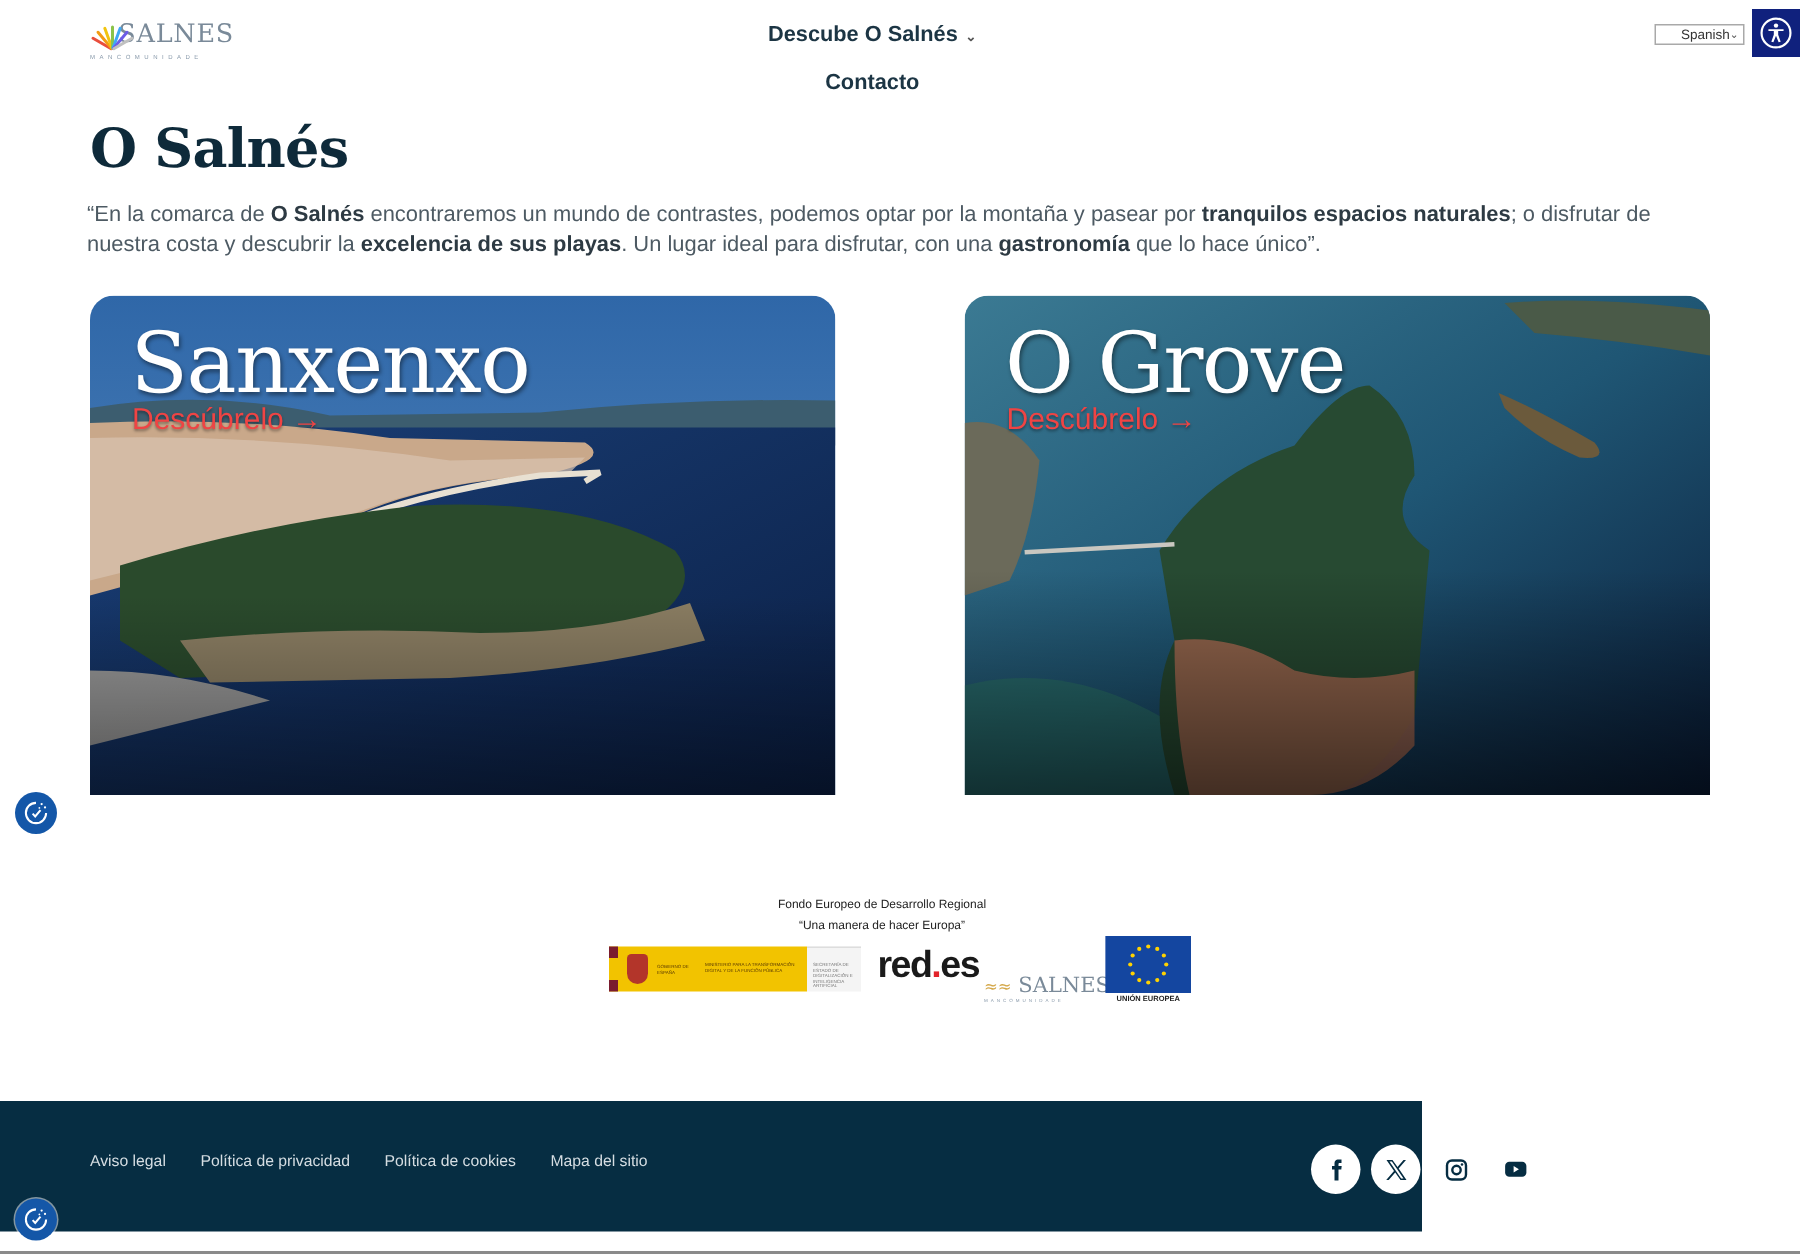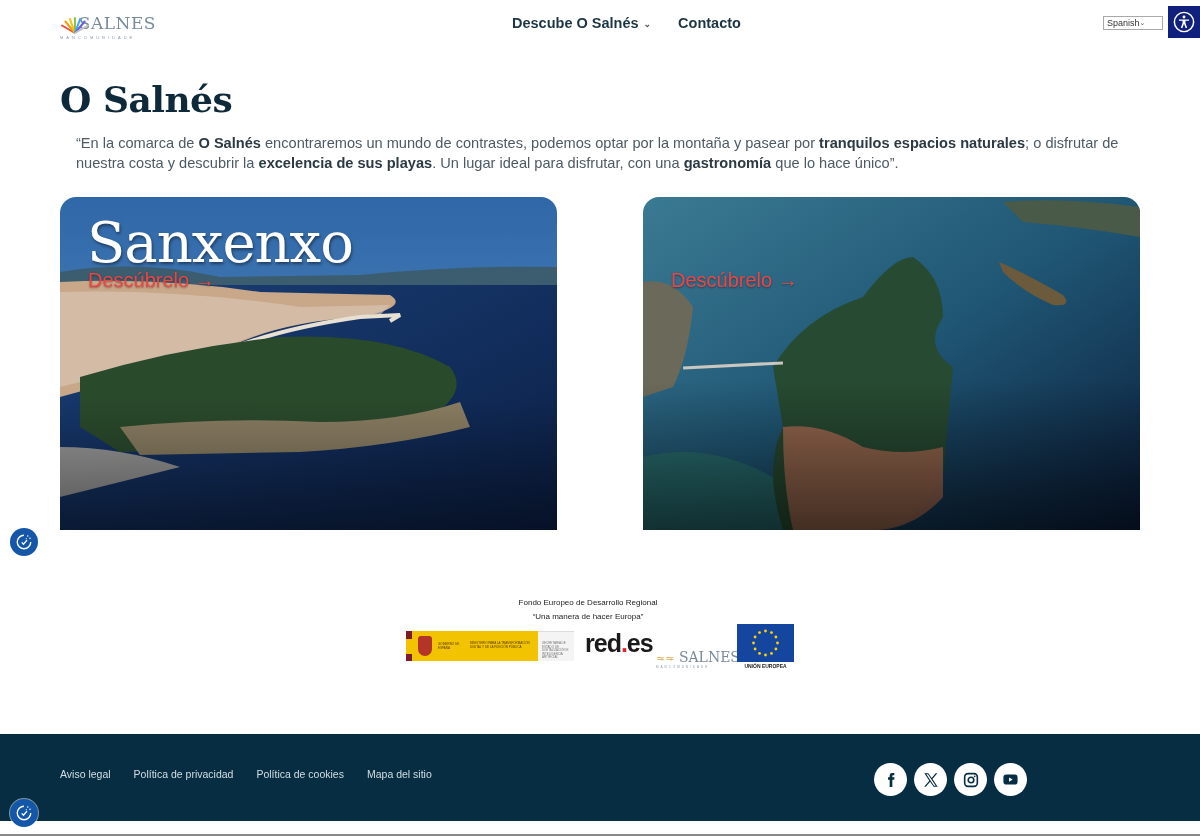--- a/index.html
+++ b/index.html
@@ -8,31 +8,31 @@
 
   
   .header { position: absolute; top: 0; left: 0; width: 1200px; height: 50px; }
   .logo { position: absolute; left: 60px; top: 11px; width: 96px; height: 30px; display: flex; flex-direction: column; }
   .logo-top { display: flex; align-items: flex-end; height: 22px; }
   .logo-fan { width: 30px; height: 18px; position: relative; }
   .logo-fan span { position: absolute; bottom: 0; left: 14px; width: 2px; height: 16px; transform-origin: bottom center; border-radius: 2px; }
   .logo-word { font-family: "DejaVu Serif", serif; font-size: 17px; color: #7a8a99; letter-spacing: 0.5px; margin-left: 2px; line-height: 20px; }
   .logo-sub { font-size: 4px; letter-spacing: 3px; color: #8899aa; margin-top: 2px; }
 
-  .nav { position: absolute; left: 512px; top: 15px; display: flex; align-items: center; gap: 27px; font-size: 14.5px; color: #1c3544; font-weight: 600; }
+  .nav { position: absolute; left: 512px; top: 15px; display: flex; align-items: center; gap: 16px; font-size: 14.5px; color: #1c3544; font-weight: 600; flex-direction: column; }
   .nav-item { display: flex; align-items: center; gap: 5px; cursor: pointer; }
   .nav-caret { font-size: 9px; color: #555; margin-top: 2px; }
 
-  .lang-select { position: absolute; left: 1103px; top: 16px; width: 60px; height: 14px; border: 1px solid #a9a9a9; font-size: 9px; color: #333; display: flex; align-items: center; justify-content: flex-start; padding: 0 3px; background: #fff; }
+  .lang-select { position: absolute; left: 1103px; top: 16px; width: 60px; height: 14px; border: 1px solid #a9a9a9; font-size: 9px; color: #333; display: flex; align-items: center; justify-content: flex-end; padding: 0 3px; background: #fff; }
   .lang-select .chev { font-size: 7px; color: #555; }
   .a11y-btn { position: absolute; left: 1168px; top: 6px; width: 32px; height: 32px; background: #10217d; display: flex; align-items: center; justify-content: center; }
 
   
   .page-title { position: absolute; left: 60px; top: 78px; font-family: "DejaVu Serif", serif; font-size: 36px; font-weight: bold; color: #0e2a3a; letter-spacing: -0.5px; }
-  .intro { position: absolute; left: 76px; top: 134px; width: 1085px; font-size: 14.6px; line-height: 19.5px; color: #4d5a63; }
+  .intro { position: absolute; left: 58px; top: 134px; width: 1085px; font-size: 14.6px; line-height: 19.5px; color: #4d5a63; }
   .intro b { color: #2d3a43; }
 
   
   .card { position: absolute; top: 197px; width: 497px; height: 350px; border-radius: 16px; overflow: hidden; color: #fff; }
   .card-1 { left: 60px; }
   .card-2 { left: 643px; }
   .card-bg { position: absolute; inset: 0; }
   .card-title { position: absolute; left: 27px; top: 14px; font-family: "DejaVu Serif", serif; font-size: 56px; line-height: 64px; color: #fff; text-shadow: 1px 2px 3px rgba(0,0,0,0.45); letter-spacing: -1px; }
   .card-link { position: absolute; left: 28px; top: 72px; font-size: 20px; color: #ef4444; text-shadow: 0 1px 2px rgba(0,0,0,0.4); cursor: pointer; }
   .card-desc { position: absolute; left: 27px; top: 261px; width: 450px; font-size: 14px; line-height: 16.5px; color: #fff; text-shadow: 0 1px 2px rgba(0,0,0,0.5); }
@@ -50,21 +50,21 @@
   .gob-ext .t { position: absolute; left: 4px; top: 10px; font-size: 3px; color: #777; line-height: 3.5px; }
   .redes { position: absolute; left: 179px; top: 6px; font-size: 25px; font-weight: bold; color: #1a1a1a; letter-spacing: -1px; }
   .redes .dot { color: #e2232a; }
   .salnes-small { position: absolute; left: 250px; top: 10px; }
   .salnes-small .w { font-family: "DejaVu Serif", serif; font-size: 14px; color: #7a8a99; margin-top: 16px; }
   .salnes-small .s { font-size: 3px; letter-spacing: 2px; color: #8899aa; }
   .eu { position: absolute; left: 331px; top: 1px; width: 57px; height: 38px; background: #1446a0; }
   .eu-label { position: absolute; left: 331px; top: 40px; width: 57px; text-align: center; font-size: 5px; font-weight: bold; color: #222; }
 
   
-  .footer { position: absolute; left: 0; top: 734px; width: 1200px; height: 87px; background: #062d42; }
+  .footer { position: absolute; left: 0; top: 734px; width: 948px; height: 87px; background: #062d42; }
   .footer-links { position: absolute; left: 60px; top: 34px; display: flex; gap: 23px; font-size: 10.5px; color: #d5dde2; }
   .footer-links span { cursor: pointer; }
   .socials { position: absolute; left: 874px; top: 29px; display: flex; gap: 7px; }
   .soc { width: 33px; height: 33px; border-radius: 50%; background: #fff; display: flex; align-items: center; justify-content: center; cursor: pointer; }
   .bottom-line { position: absolute; left: 0; top: 834px; width: 1200px; height: 2px; background: #8a8a8a; }
 
   .cookie-btn { position: absolute; width: 28px; height: 28px; border-radius: 50%; background: #1457a8; display: flex; align-items: center; justify-content: center; box-shadow: 0 0 0 1px rgba(255,255,255,0.5); cursor: pointer; }
   .cookie-1 { left: 10px; top: 528px; }
   .cookie-2 { left: 10px; top: 799px; }
 </style>
@@ -163,20 +163,21 @@
     <rect width="497" height="333" fill="url(#sea2)"></rect>
     <path d="M0 260 Q80 240 160 300 L140 333 L0 333 Z" fill="#2d7a6a" opacity="0.6"></path>
     <path d="M0 85 Q30 80 50 110 Q45 160 30 190 L0 200 Z" fill="#6b6a5a"></path>
     <path d="M130 170 Q160 120 220 100 Q250 60 270 60 Q300 80 300 120 Q280 150 310 170 L300 280 Q270 333 230 333 L140 333 Q120 270 140 230 Z" fill="#274a32"></path>
     <path d="M140 230 Q180 225 220 250 Q260 260 300 250 L300 300 Q270 333 230 333 L150 333 Q140 290 140 230 Z" fill="#a86b52" opacity="0.85"></path>
     <rect x="40" y="167" width="100" height="3" fill="#c9c7c0" transform="rotate(-3 90 168)"></rect>
     <path d="M360 5 Q420 0 497 10 L497 40 Q440 30 380 25 Z" fill="#4a5a48"></path>
     <path d="M356 65 Q380 75 420 98 Q430 110 410 108 Q380 95 360 75 Z" fill="#6b5a3c"></path>
     <rect width="497" height="333" fill="url(#shade2)"></rect>
   </svg>
+  <div class="card-title">O Grove</div>
   <div class="card-link">Descúbrelo →</div>
 </div>
 
 <div class="funding">
   <div>Fondo Europeo de Desarrollo Regional</div>
   <div class="quote">“Una manera de hacer Europa”</div>
 </div>
 <div class="logos">
   <div class="gob">
     <div class="flag"></div>

